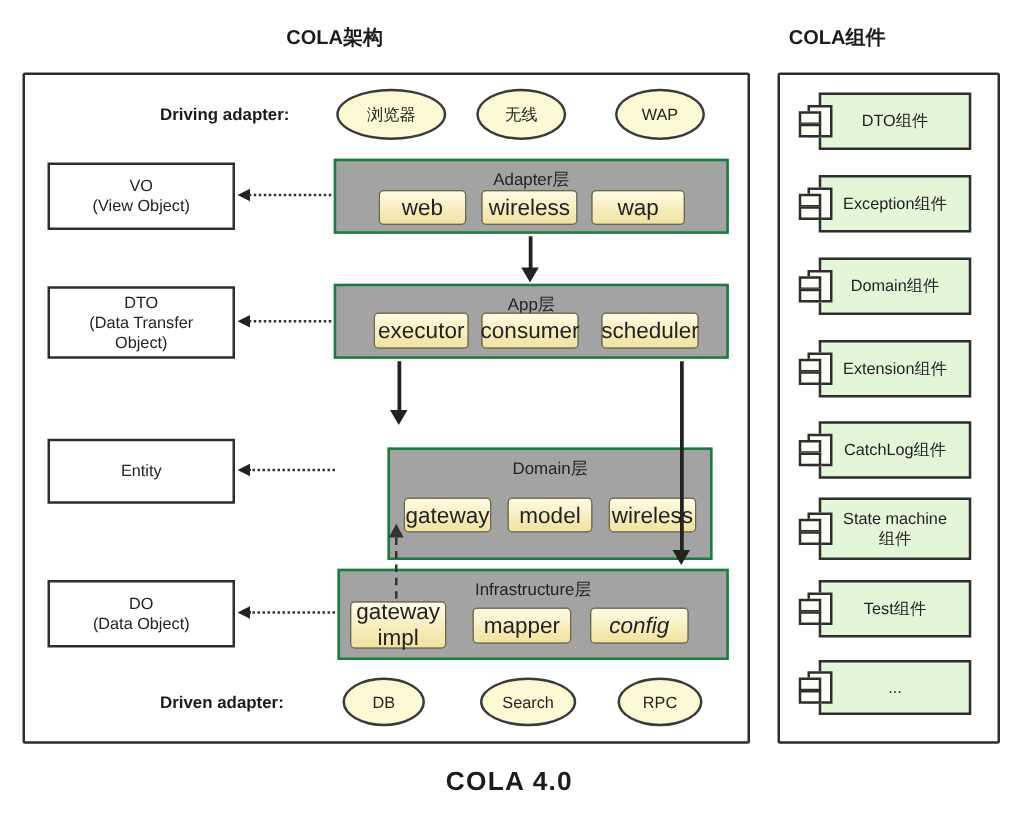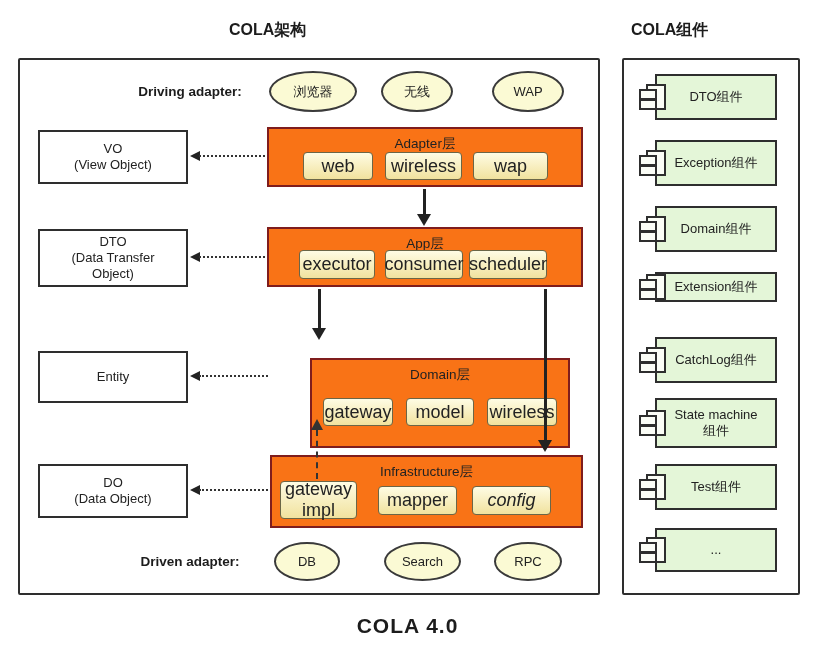--- a/index.html
+++ b/index.html
@@ -1,26 +1,26 @@
 <!DOCTYPE html>
 <html><head>
 <meta charset="utf-8">
 <style>
   * { margin:0; padding:0; box-sizing:border-box; }
   html,body { width:815px; height:650px; background:#ffffff; }
   body { font-family:"Liberation Sans","DejaVu Sans",sans-serif; color:#222; position:relative; overflow:hidden; }
   .panel { position:absolute; border:2px solid #2e2e2e; border-radius:2px; background:#fff; }
   .big-title { position:absolute; font-size:16px; font-weight:bold; color:#1c1c1c; }
   .caption { position:absolute; font-size:21px; font-weight:bold; text-align:center; color:#1c1c1c; letter-spacing:1px; }
-  .adapter-label { position:absolute; font-size:13.5px; font-weight:bold; width:124px; text-align:center; color:#1c1c1c; }
+  .adapter-label { position:absolute; font-size:13.5px; font-weight:bold; width:124px; text-align:left; color:#1c1c1c; }
   .ellipse { position:absolute; border:2px solid #3a3a3a; border-radius:50%; background:#fbfad4;
              display:flex; align-items:center; justify-content:center; font-size:13px; }
   .whitebox { position:absolute; border:2px solid #2e2e2e; background:#fff; display:flex; align-items:center;
               justify-content:center; text-align:center; font-size:13px; line-height:1.25; white-space:pre-line; }
-  .layer { position:absolute; border:2px solid #7f1d1d; background:#f97316; }
+  .layer { position:absolute; border:2px solid #15803d; background:#a3a3a3; }
   .layer-title { text-align:center; font-size:13.5px; padding-top:6px; color:#222; }
   .yellow { position:absolute; border:1.5px solid #6b6647; border-radius:4px;
             background:linear-gradient(#fefce4,#f1e29e); display:flex; align-items:center; justify-content:center;
             font-size:18px; text-align:center; line-height:1.15; white-space:pre-line; }
   .green { position:absolute; border:2px solid #2e2e2e; background:#e4f6d8; display:flex; align-items:center;
            justify-content:center; font-size:13px; text-align:center; line-height:1.25; white-space:pre-line; }
   .comp-icon { position:absolute; left:-11px; top:50%; transform:translateY(-50%);
                width:20px; height:26px; border:2px solid #2e2e2e; background:#fbfdf6; }
   .comp-icon::before, .comp-icon::after { content:""; position:absolute; left:-9px; width:14px; height:7px;
                border:2px solid #2e2e2e; background:#fbfdf6; }
@@ -64,21 +64,21 @@
   <div class="layer-title">Adapter层</div>
   <div class="yellow" style="left:34px; top:23px; width:70px; height:28px;">web</div>
   <div class="yellow" style="left:116px; top:23px; width:77px; height:28px;">wireless</div>
   <div class="yellow" style="left:204px; top:23px; width:75px; height:28px;">wap</div>
 </div>
 
 <div class="layer" style="left:267px; top:227px; width:316px; height:60px;">
   <div class="layer-title">App层</div>
   <div class="yellow" style="left:116px; top:21px; width:78px; height:29px;">consumer</div>
   <div class="yellow" style="left:30px; top:21px; width:76px; height:29px;">executor</div>
-  <div class="yellow" style="left:200px; top:21px; width:78px; height:29px;">scheduler</div>
+  <div class="yellow" style="left:212px; top:21px; width:78px; height:29px;">scheduler</div>
 </div>
 
 <div class="layer" style="left:270px; top:358px; width:260px; height:90px;margin-left:40px;">
   <div class="layer-title">Domain层</div>
   <div class="yellow" style="left:11px; top:38px; width:70px; height:28px;">gateway</div>
   <div class="yellow" style="left:94px; top:38px; width:68px; height:28px;">model</div>
   <div class="yellow" style="left:175px; top:38px; width:70px; height:28px;">wireless</div>
 </div>
 
 <div class="layer" style="left:270px; top:455px; width:313px; height:73px;">
@@ -123,21 +123,21 @@
   <span>DTO组件</span>
 </div>
 <div class="green" style="left:655px; top:140px; width:122px; height:46px;">
   <span class="comp-icon"></span>
   <span>Exception组件</span>
 </div>
 <div class="green" style="left:655px; top:206px; width:122px; height:46px;">
   <span class="comp-icon"></span>
   <span>Domain组件</span>
 </div>
-<div class="green" style="left:655px; top:272px; width:122px; height:30px;">
+<div class="green" style="left:655px; top:272px; width:122px; height:46px;">
   <span class="comp-icon"></span>
   <span>Extension组件</span>
 </div>
 <div class="green" style="left:655px; top:337px; width:122px; height:46px;">
   <span class="comp-icon"></span>
   <span>CatchLog组件</span>
 </div>
 <div class="green" style="left:655px; top:398px; width:122px; height:50px;">
   <span class="comp-icon"></span>
   <span>State machine

